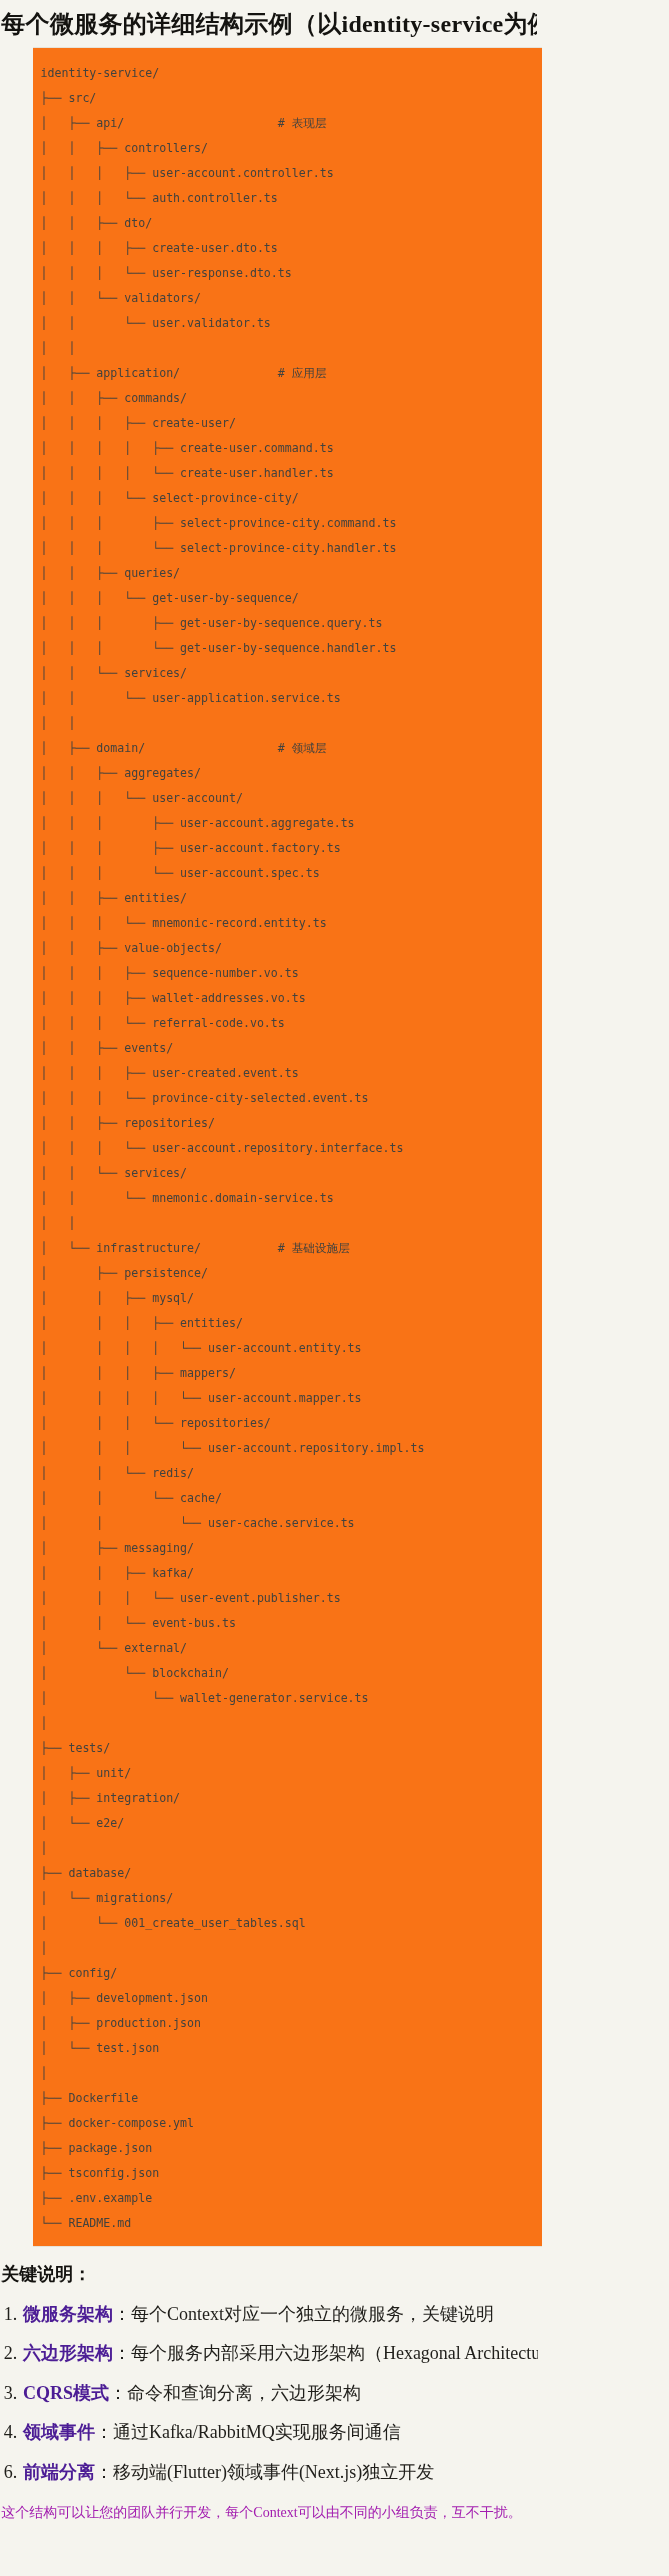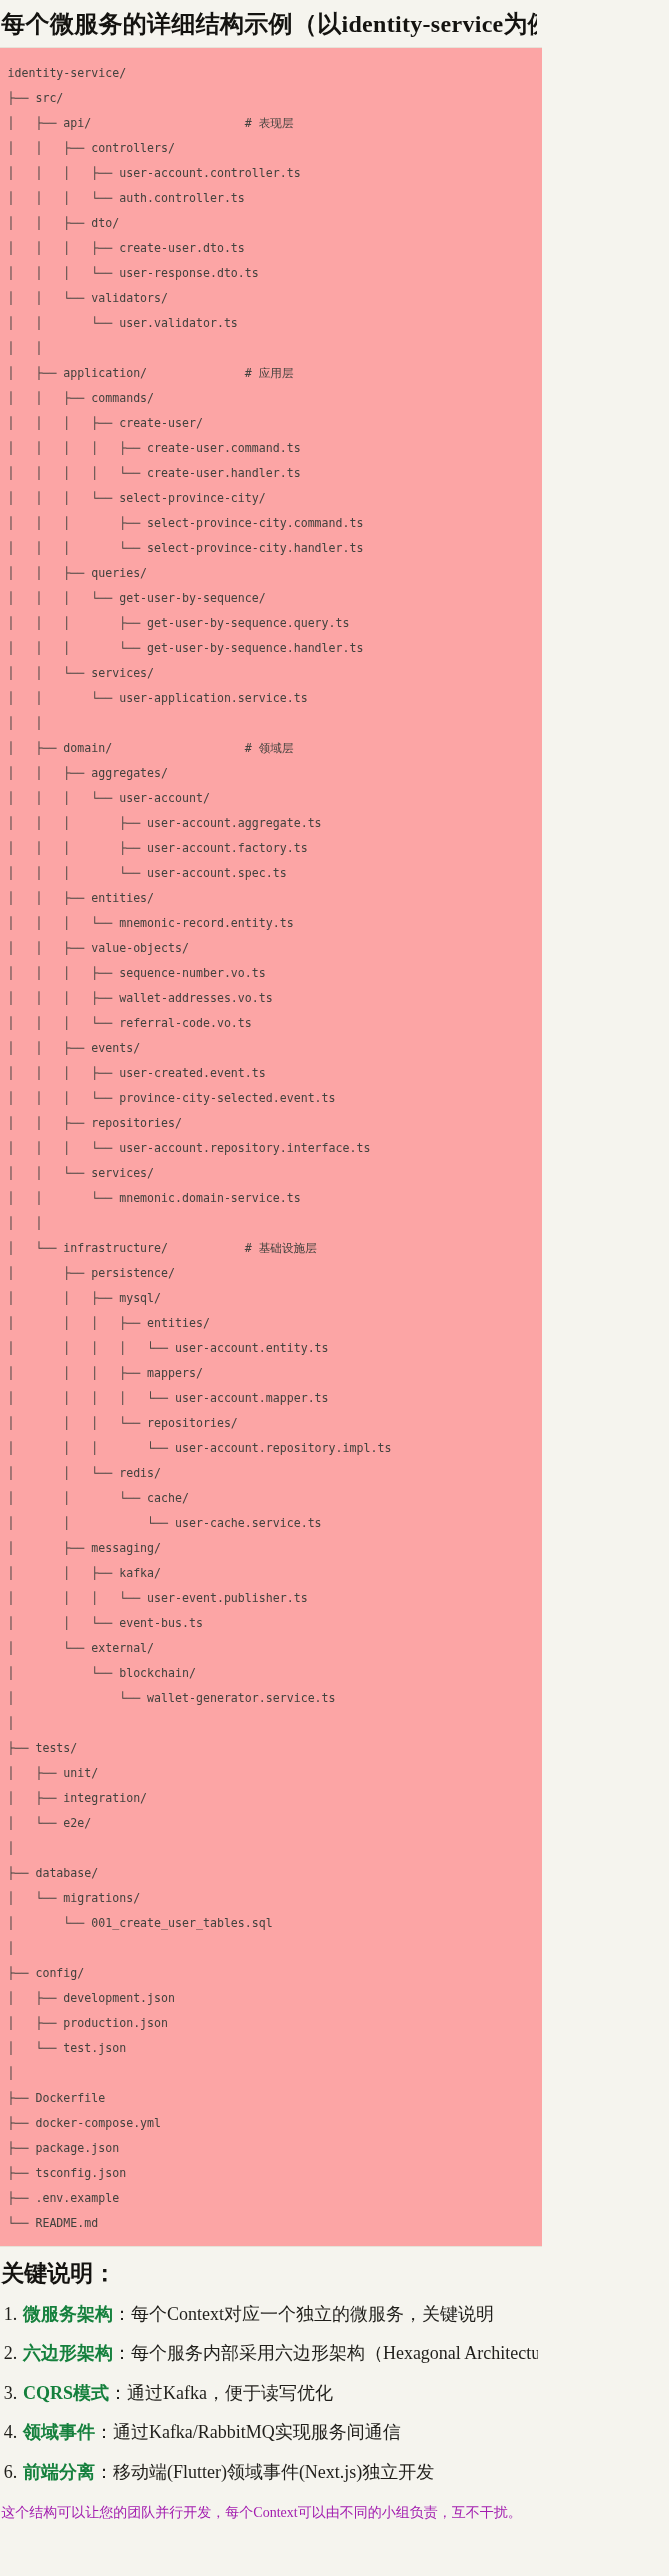--- a/index.html
+++ b/index.html
@@ -16,58 +16,59 @@
     font-size: 24px;
     line-height: 31px;
     font-weight: bold;
     margin: 8.8px 5px 7.5px 1.3px;
     color: #141310;
     letter-spacing: 0.3px;
     white-space: nowrap;
     overflow: hidden;
   }
   .code-block {
-    background: #fca5a5;
+    background: #f97316;
     border-top: 0.6px solid #e6e3d9;
     border-bottom: 0.6px solid #e6e3d9;
     padding: 12.5px 7.5px 10px 7.5px;
+    margin-left: 33px;
   }
   .tree-pre {
     margin: 0;
     font-family: "DejaVu Sans Mono", monospace;
     font-size: 11.6px;
     line-height: 25px;
     color: #42423e;
     white-space: pre;
   }
   .notes {
     padding: 0 3.8px 3.8px 1.3px;
   }
   .notes-heading {
-    font-size: 23px;
+    font-size: 18px;
     line-height: 26px;
     font-weight: bold;
     color: #141310;
     margin: 13.8px 0 16.3px 0;
   }
   .note-item {
     font-size: 18px;
     line-height: 22.5px;
     margin: 0 0 17px 2.5px;
     color: #201f1b;
     white-space: nowrap;
     overflow: hidden;
   }
   .note-item .num {
     display: inline-block;
     margin-right: 5.6px;
   }
   .note-item strong {
     font-weight: bold;
-    color: #15803d;
+    color: #4c1d95;
   }
   .closing-paragraph {
     font-size: 14px;
     line-height: 25px;
     margin: 5px 0 0 0;
     color: #a21caf;
     white-space: nowrap;
     overflow: hidden;
   }
 </style>
@@ -174,21 +175,21 @@
 
     <div class="note-item">
       <span class="num">1.</span><strong>微服务架构</strong><span>：</span><span>每个Context对应一个独立的微服务，关键说明</span>
     </div>
 
     <div class="note-item">
       <span class="num">2.</span><strong>六边形架构</strong><span>：</span><span>每个服务内部采用六边形架构（Hexagonal Architecture）</span>
     </div>
 
     <div class="note-item">
-      <span class="num">3.</span><strong>CQRS模式</strong><span>：</span><span>通过Kafka，便于读写优化</span>
+      <span class="num">3.</span><strong>CQRS模式</strong><span>：</span><span>命令和查询分离，六边形架构</span>
     </div>
 
     <div class="note-item">
       <span class="num">4.</span><strong>领域事件</strong><span>：</span><span>通过Kafka/RabbitMQ实现服务间通信</span>
     </div>
 
 
     <div class="note-item">
       <span class="num">6.</span><strong>前端分离</strong><span>：</span><span>移动端(Flutter)领域事件(Next.js)独立开发</span>
     </div>

